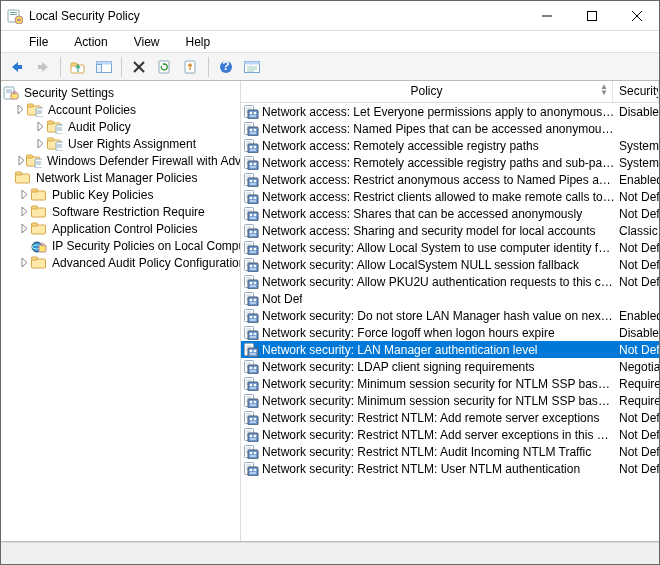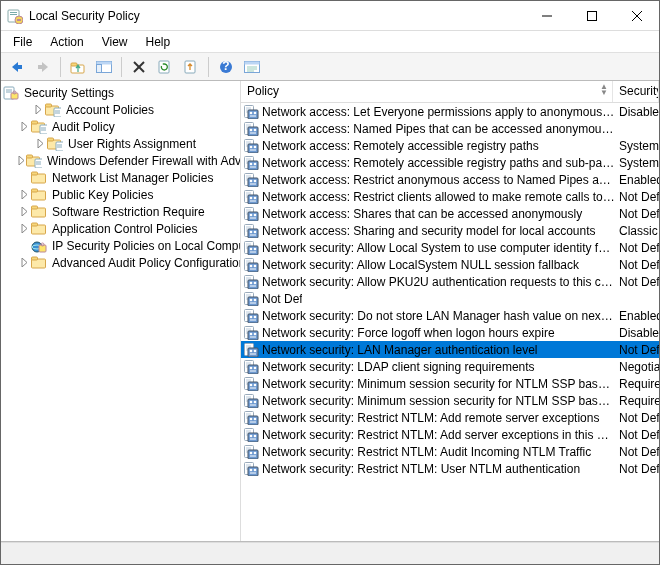--- a/index.html
+++ b/index.html
@@ -6,50 +6,50 @@
     html,body{width:660px;height:565px;overflow:hidden;background:#fff;}
     .window{width:660px;height:565px;border:1px solid #666;display:flex;flex-direction:column;background:#fff;}
     
     .titlebar{height:30px;display:flex;align-items:center;padding-left:6px;background:#fff;border-bottom:1px solid #ddd;}
     .titlebar .ico{width:16px;height:16px;margin-right:6px;display:flex;align-items:center;justify-content:center;}
     .titlebar .title{flex:1;font-size:12px;}
     .winbtns{display:flex;height:100%;}
     .winbtn{width:45px;height:100%;display:flex;align-items:center;justify-content:center;}
     .winbtn svg{stroke:#000;}
     
-    .menubar{height:22px;display:flex;align-items:center;padding:0 4px;gap:2px;border-bottom:1px solid #e0e0e0;}
+    .menubar{height:22px;display:flex;align-items:center;padding:0 20px;gap:10px;border-bottom:1px solid #e0e0e0;}
     .menuitem{padding:2px 8px;}
     
     .toolbar{height:28px;display:flex;align-items:center;padding:2px 4px;gap:2px;border-bottom:1px solid #bbb;background:#f5f5f5;}
     .tbtn{width:24px;height:22px;display:flex;align-items:center;justify-content:center;border:1px solid transparent;border-radius:2px;}
     .tsep{width:1px;height:20px;background:#ccc;margin:0 3px;}
     
     .panes{flex:1;display:flex;min-height:0;border-bottom:1px solid #bbb;}
     .tree-pane{width:240px;overflow:auto;position:relative;border-right:1px solid #ddd;}
     .tree{padding:3px 0;}
     .node{display:flex;align-items:center;height:17px;white-space:nowrap;}
     .twist{width:14px;display:flex;justify-content:center;color:#666;font-size:11px;}
     .twist.empty{visibility:hidden;}
     .nico{width:16px;height:16px;margin-right:3px;display:flex;align-items:center;justify-content:center;}
     .node.selected > .label{background:#cde8ff;border:1px dotted #7ab;padding:0 1px;}
     .label{padding:0 2px;}
     
     .list-pane{flex:1;display:flex;flex-direction:column;min-width:0;}
     .list-header{height:22px;display:flex;border-bottom:1px solid #ddd;background:#fff;}
     .col{padding:3px 6px;border-right:1px solid #e5e5e5;position:relative;}
-    .col.policy{flex:1;min-width:0;}
+    .col.policy{flex:1;min-width:0;text-align:center;}
     .col.sec{width:46px;white-space:nowrap;overflow:hidden;}
     .carets{position:absolute;right:4px;top:3px;color:#888;font-size:8px;line-height:6px;}
     .list-body{flex:1;overflow-y:scroll;overflow-x:hidden;}
     .row{display:flex;height:17px;align-items:center;}
     .row .rico{width:16px;height:16px;margin:0 3px 0 2px;display:flex;align-items:center;justify-content:center;flex:none;}
     .row .ptxt{flex:1;white-space:nowrap;overflow:hidden;text-overflow:ellipsis;padding-right:4px;min-width:0;}
     .row .stxt{width:40px;white-space:nowrap;overflow:hidden;flex:none;}
     .row.selected{background:#0078d7;color:#fff;}
-    .row.selected .stxt,.row.selected .ptxt{color:#000000;}
+    .row.selected .stxt,.row.selected .ptxt{color:#ffffff;}
     
     .tree-pane{overflow-x:scroll;overflow-y:hidden;}
     
     .status{height:22px;background:#f0f0f0;border-top:1px solid #ddd;}
   </style>
 </head>
 <body>
 
 <div class="window">
 
@@ -166,38 +166,38 @@
               <svg width="16" height="14">
                 <rect x="1" y="1" width="10" height="12" rx="1" fill="#fff" stroke="#8ab"></rect>
                 <line x1="3" y1="4" x2="9" y2="4" stroke="#8ab"></line>
                 <line x1="3" y1="6" x2="9" y2="6" stroke="#8ab"></line>
                 <rect x="8" y="7" width="7" height="6" rx="1" fill="#fde56a" stroke="#b89"></rect>
                 <rect x="10" y="5" width="3" height="3" rx="1.5" fill="none" stroke="#b89"></rect>
               </svg>
             </span>
             <span class="label">Security Settings</span>
           </div>
-          <div class="node" style="padding-left: 30px;">
+          <div class="node" style="padding-left: 12px;">
             <span class="twist">
               <svg width="9" height="9">
                 <path d="M2 0 L7 4.5 L2 9 Z" fill="none" stroke="#888"></path>
               </svg>
             </span>
             <span class="nico">
               <svg width="18" height="14">
                 <rect x="0.5" y="3" width="13" height="9" rx="1" fill="#fde9a9" stroke="#d7a64b"></rect>
                 <rect x="0.5" y="1" width="6" height="3" rx="1" fill="#f6d67a" stroke="#d7a64b"></rect>
                 <rect x="9" y="5" width="8" height="9" rx="1" fill="#fff" stroke="#8ab"></rect>
                 <line x1="10" y1="8" x2="15" y2="8" stroke="#8ab"></line>
                 <line x1="10" y1="10" x2="15" y2="10" stroke="#8ab"></line>
               </svg>
             </span>
             <span class="label">Account Policies</span>
           </div>
-          <div class="node" style="padding-left: 16px;">
+          <div class="node" style="padding-left: 32px;">
             <span class="twist">
               <svg width="9" height="9">
                 <path d="M2 0 L7 4.5 L2 9 Z" fill="none" stroke="#888"></path>
               </svg>
             </span>
             <span class="nico">
               <svg width="18" height="14">
                 <rect x="0.5" y="3" width="13" height="9" rx="1" fill="#fde9a9" stroke="#d7a64b"></rect>
                 <rect x="0.5" y="1" width="6" height="3" rx="1" fill="#f6d67a" stroke="#d7a64b"></rect>
                 <rect x="9" y="5" width="8" height="9" rx="1" fill="#fff" stroke="#8ab"></rect>
@@ -234,21 +234,21 @@
               <svg width="18" height="14">
                 <rect x="0.5" y="3" width="13" height="9" rx="1" fill="#fde9a9" stroke="#d7a64b"></rect>
                 <rect x="0.5" y="1" width="6" height="3" rx="1" fill="#f6d67a" stroke="#d7a64b"></rect>
                 <rect x="9" y="5" width="8" height="9" rx="1" fill="#fff" stroke="#8ab"></rect>
                 <line x1="10" y1="8" x2="15" y2="8" stroke="#8ab"></line>
                 <line x1="10" y1="10" x2="15" y2="10" stroke="#8ab"></line>
               </svg>
             </span>
             <span class="label">Windows Defender Firewall with Advanced Security</span>
           </div>
-          <div class="node" style="padding-left: 16px;">
+          <div class="node" style="">
             <span class="twist empty"></span>
             <span class="nico">
               <svg width="16" height="13">
                 <rect x="0.5" y="3" width="14" height="9" rx="1" fill="#fde9a9" stroke="#d7a64b"></rect>
                 <rect x="0.5" y="1" width="6" height="3" rx="1" fill="#f6d67a" stroke="#d7a64b"></rect>
               </svg>
             </span>
             <span class="label">Network List Manager Policies</span>
           </div>
           <div class="node" style="padding-left: 16px;">

